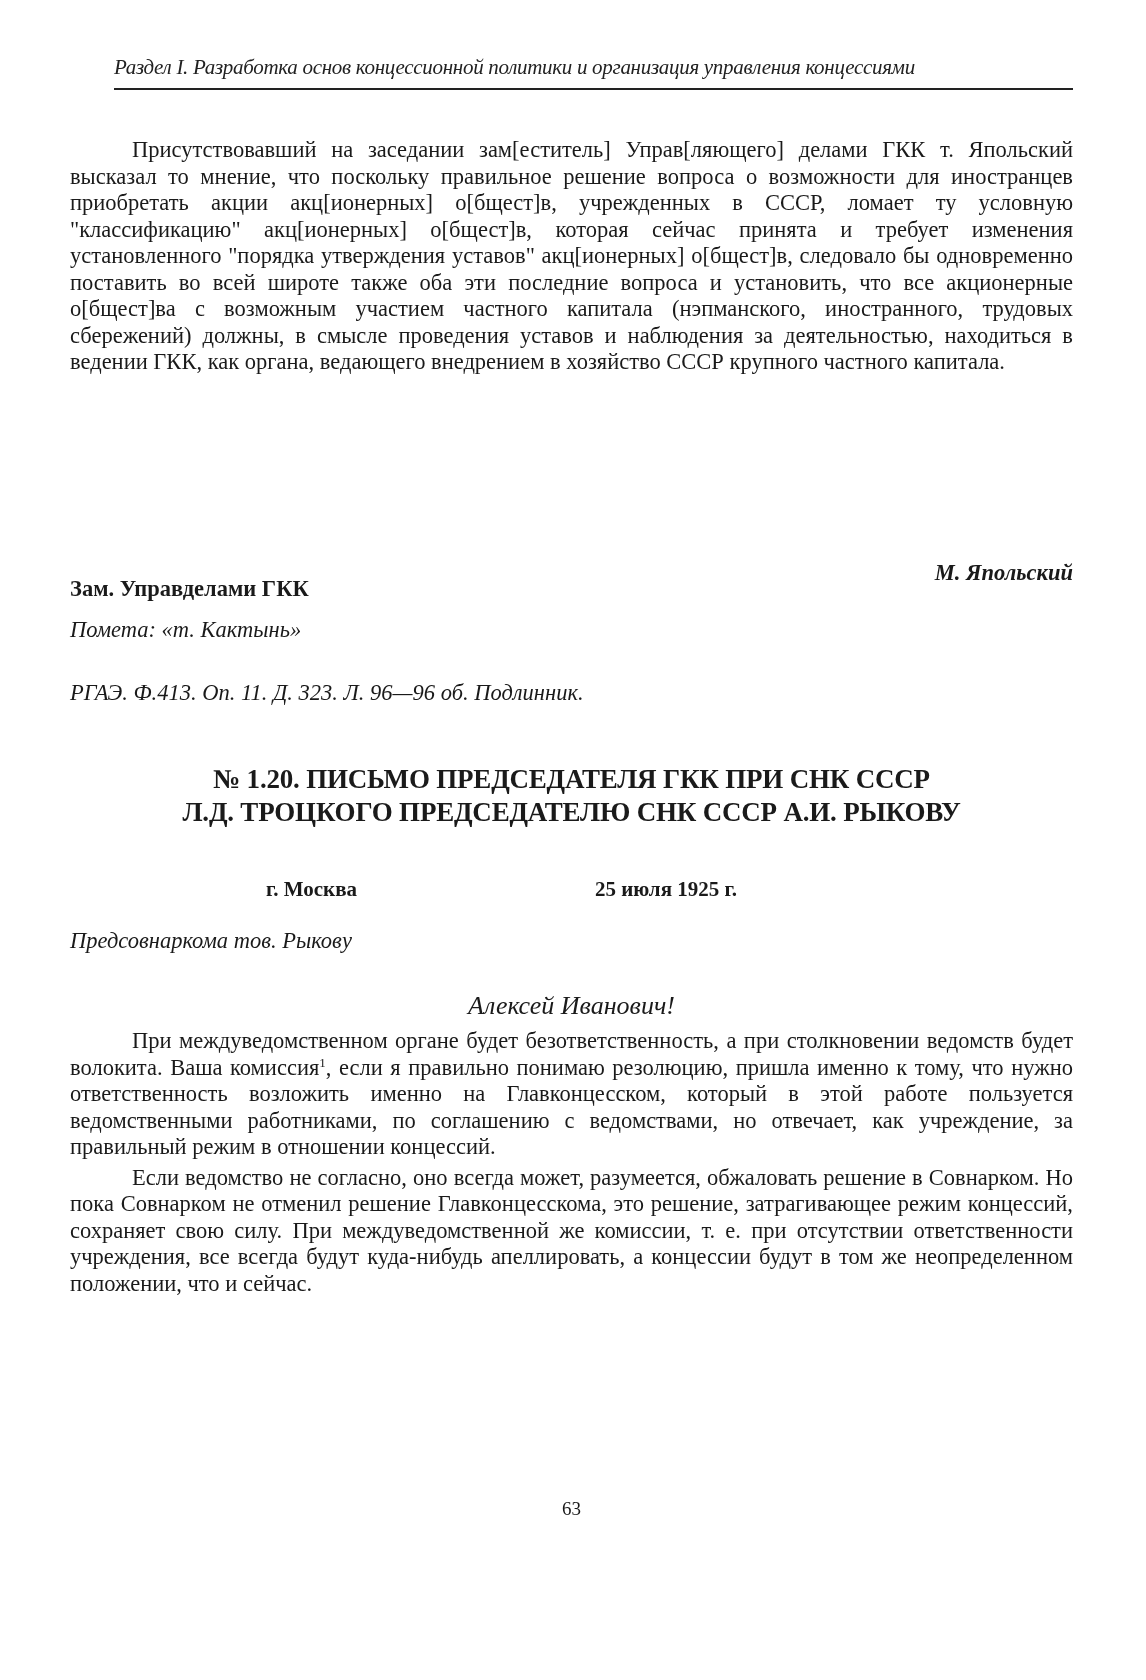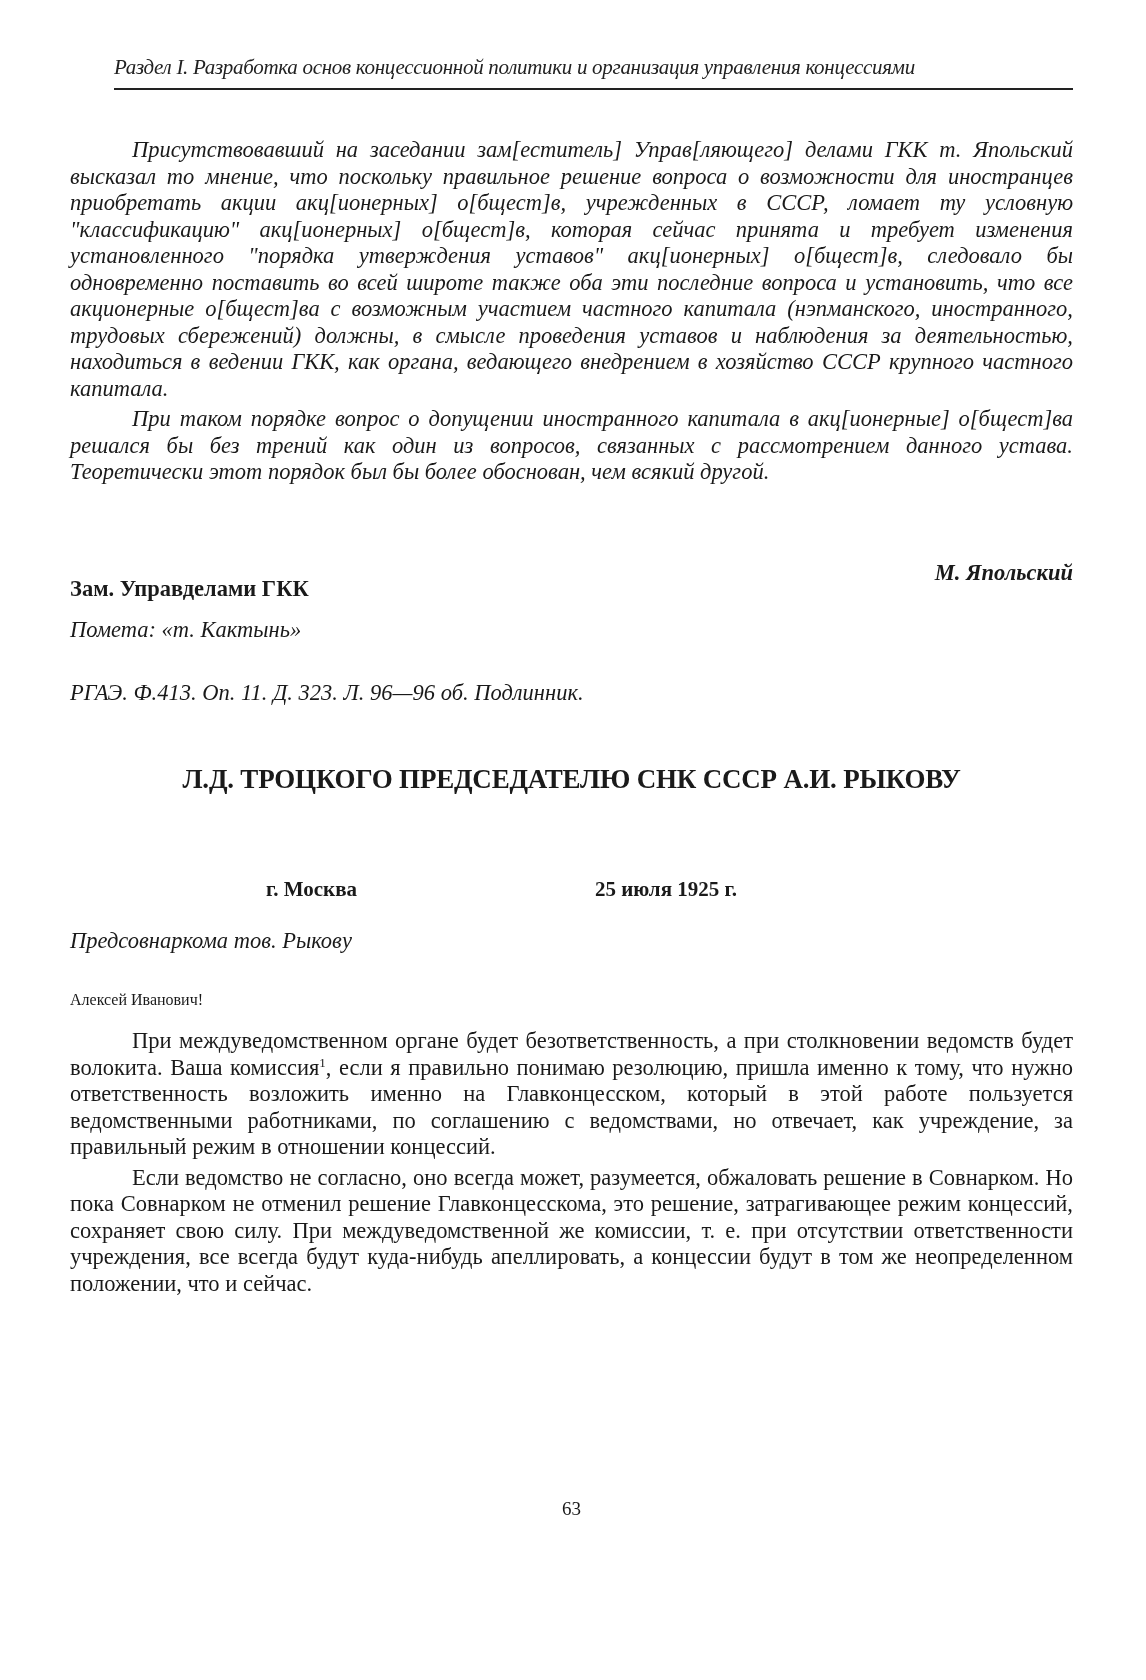--- a/index.html
+++ b/index.html
@@ -16,66 +16,66 @@
   }
   .head-rule {
     position: absolute; top: 88px; left: 44px; width: 959px; height: 0;
     border-top: 2.5px solid #222;
   }
   .body-text {
     position: absolute; left: 0; width: 1003px;
     font-size: 22.5px; line-height: 26.5px; text-align: justify;
   }
   .para { text-indent: 62px; margin: 0 0 4px 0; }
-  #block1 { top: 137px; font-style: italic; }
+  #block1 { top: 137px; }
   .sig-row {
     position: absolute; top: 560px; left: 0; width: 1003px;
     font-size: 22.5px; display: flex; justify-content: space-between;
   }
   .sig-pos { font-weight: bold; margin-top: 16px; }
   .sig-name { font-weight: bold; font-style: italic; }
   .note { position: absolute; top: 617px; left: 0; font-style: italic; font-size: 22.5px; }
   .archive { position: absolute; top: 680px; left: 0; font-style: italic; font-size: 22.5px; }
   .doc-title {
     position: absolute; top: 763px; left: 0; width: 1003px; text-align: center;
     font-weight: bold; font-size: 27px; line-height: 33px; letter-spacing: -0.2px;
   }
   .place-date {
     position: absolute; top: 877px; left: 0; width: 1003px; font-weight: bold; font-size: 21px;
   }
   .place-date .place { position: absolute; left: 196px; }
   .place-date .date { position: absolute; left: 525px; }
   .addressee { position: absolute; top: 928px; left: 0; font-style: italic; font-size: 22.5px; }
-  .salutation { position: absolute; top: 991px; left: 0; width: 1003px; text-align: left; font-size: 16px; }
+  .salutation { position: absolute; top: 991px; left: 0; width: 1003px; text-align: center; font-size: 26px; font-style: italic; }
   #block2 { top: 1028px; }
   .page-number {
     position: absolute; top: 1498px; left: 0; width: 1003px; text-align: center; font-size: 19px;
   }
   sup { font-size: 13px; line-height: 0; }
 </style>
 </head>
 <body>
 
 <div class="page">
   <div class="running-head">Раздел I. Разработка основ концессионной политики и организация управления концессиями</div>
   <div class="head-rule"></div>
 
   <div class="body-text" id="block1">
     <p class="para">Присутствовавший на заседании зам[еститель] Управ[ляющего] делами ГКК т. Япольский высказал то мнение, что поскольку правильное решение вопроса о возможности для иностранцев приобретать акции акц[ионерных] о[бщест]в, учрежденных в СССР, ломает ту условную "классификацию" акц[ионерных] о[бщест]в, которая сейчас принята и требует изменения установленного "порядка утверждения уставов" акц[ионерных] о[бщест]в, следовало бы одновременно поставить во всей широте также оба эти последние вопроса и установить, что все акционерные о[бщест]ва с возможным участием частного капитала (нэпманского, иностранного, трудовых сбережений) должны, в смысле проведения уставов и наблюдения за деятельностью, находиться в ведении ГКК, как органа, ведающего внедрением в хозяйство СССР крупного частного капитала.</p>
-    <p class="para">При таком порядке вопрос о допущении иностранного капитала в акц[ионерные] о[бщест]ва решался бы без трений как один из вопросов, связанных с рассмотрением данного устава. Теоретически этот порядок был бы более обоснован, чем всякий другой.</p>
   </div>
 
   <div class="sig-row">
     <span class="sig-pos">Зам. Управделами ГКК</span>
     <span class="sig-name">М. Япольский</span>
   </div>
   <div class="note">Помета: «т. Кактынь»</div>
   <div class="archive">РГАЭ. Ф.413. Оп. 11. Д. 323. Л. 96—96 об. Подлинник.</div>
 
   <div class="doc-title">
+    <div>№ 1.20. ПИСЬМО ПРЕДСЕДАТЕЛЯ ГКК ПРИ СНК СССР</div>
     <div>Л.Д. ТРОЦКОГО ПРЕДСЕДАТЕЛЮ СНК СССР А.И. РЫКОВУ</div>
   </div>
 
   <div class="place-date">
     <span class="place">г. Москва</span>
     <span class="date">25 июля 1925 г.</span>
   </div>
 
   <div class="addressee">Предсовнаркома тов. Рыкову</div>
   <div class="salutation">Алексей Иванович!</div>

